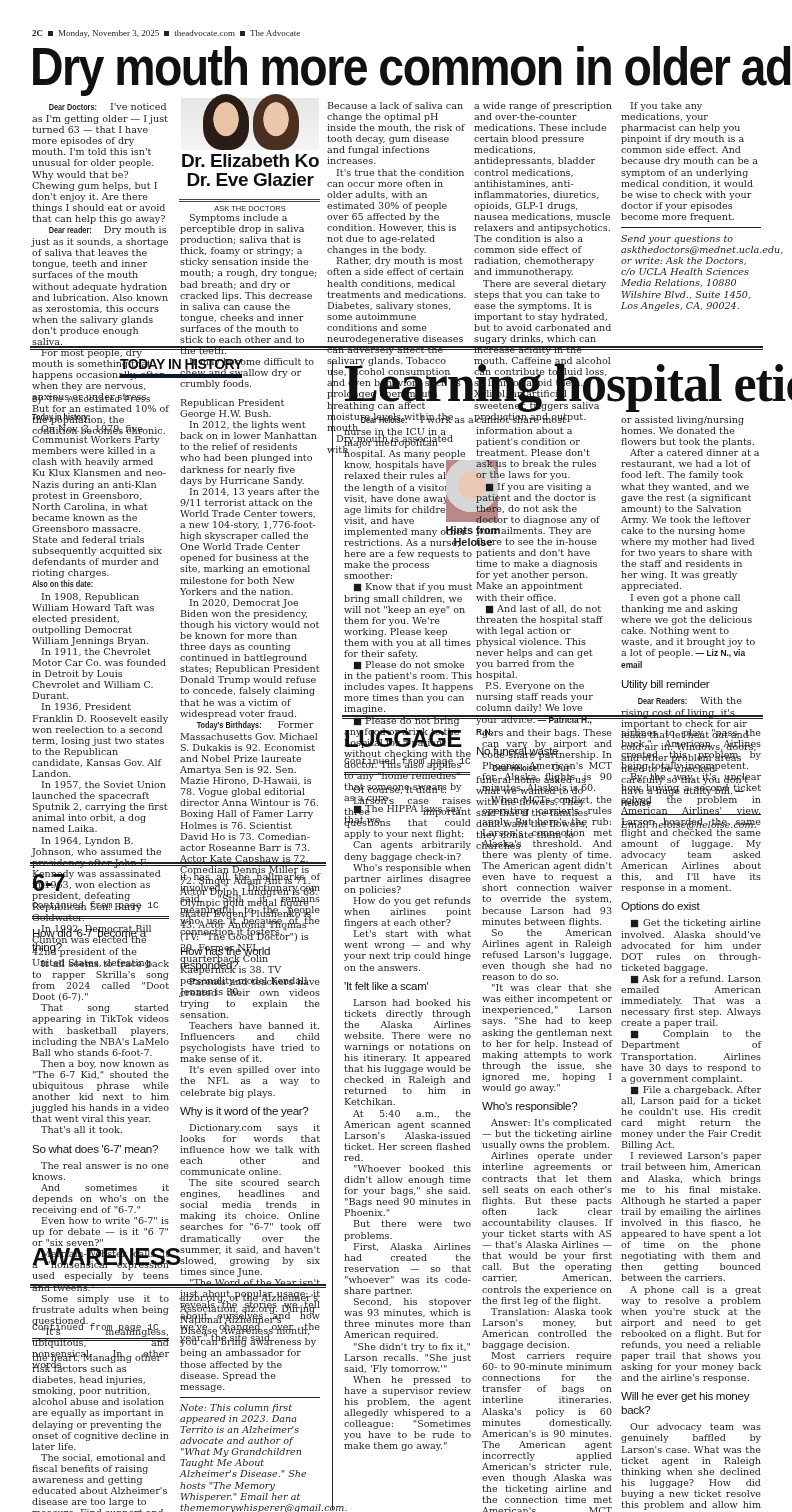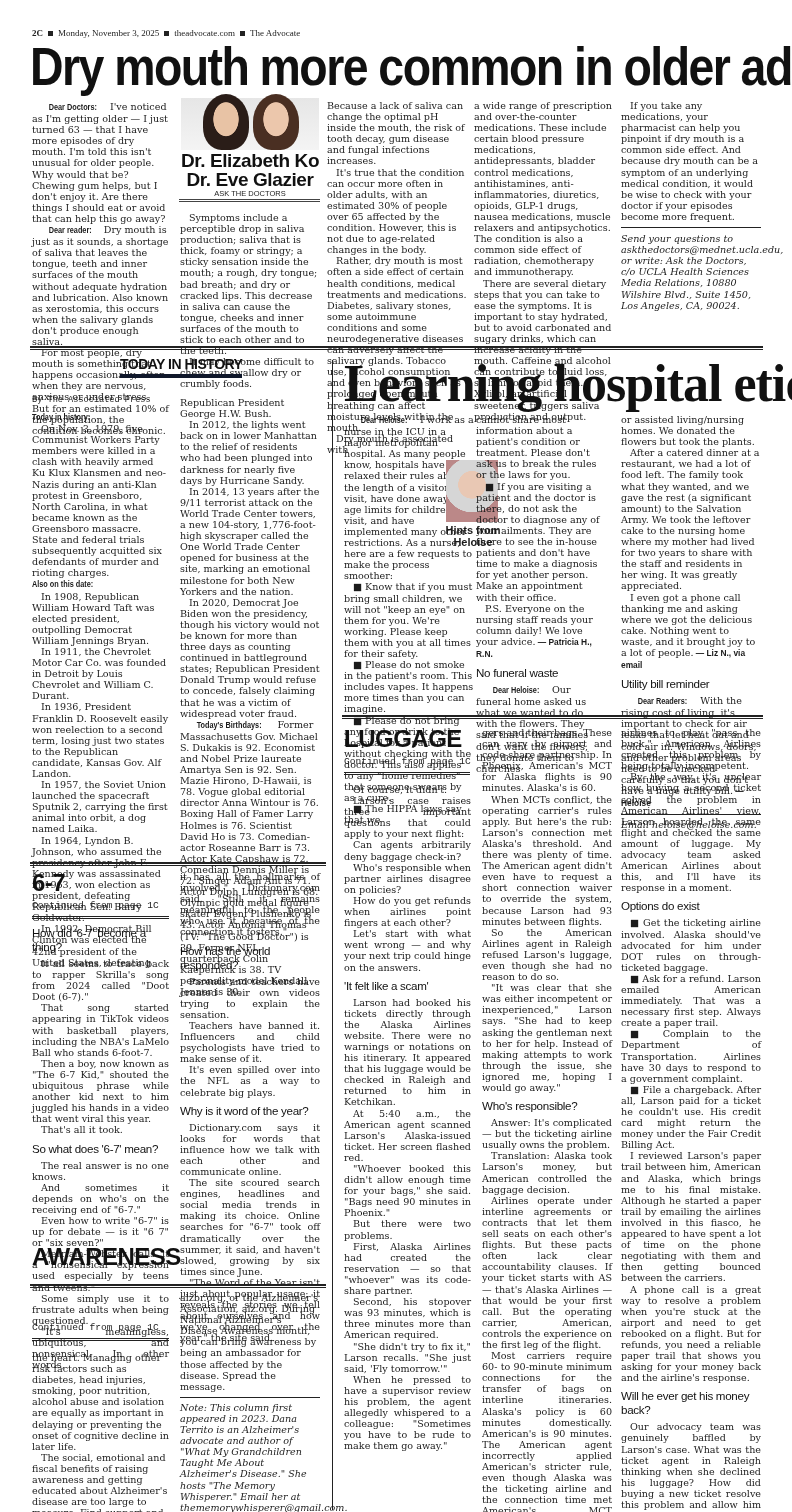--- a/index.html
+++ b/index.html
@@ -45,21 +45,21 @@
     <p><span>For most people, dry mouth is something that happens occasionally, often when they are nervous, anxious or under stress. But for an estimated 10% of the population, the condition becomes chronic.</span></p>
   </div>
 
 <div class="abs doctors-photo">
   <div class="face" style="left:22px;background:radial-gradient(ellipse at 50% 45%,#e8c3a5 0 38%,#2a1d18 40%)"></div>
   <div class="face" style="left:72px;background:radial-gradient(ellipse at 50% 45%,#ecc7ac 0 38%,#4a2f22 40%)"></div>
 </div>
 <div class="abs" style="left:178px;top:151px;width:144px">
   <div class="drname">Dr. Elizabeth Ko</div>
   <div class="drname">Dr. Eve Glazier</div>
-  <div style="font-family:'Liberation Sans',sans-serif;font-size:7.5px;text-align:center;margin-top:0">ASK THE DOCTORS</div>
+  <div style="font-family:'Liberation Sans',sans-serif;font-size:7.5px;text-align:center;margin-top:15px">ASK THE DOCTORS</div>
 </div>
 <div class="rule2" style="left:179px;top:199px;width:141px;height:3px;border-top:1px solid #444;border-bottom:1px solid #444"></div>
 
 <div class="col" id="ad2" style="left:180px;top:212px;width:140px">
     <p>Symptoms include a perceptible drop in saliva production; saliva that is thick, foamy or stringy; a sticky sensation inside the mouth; a rough, dry tongue; bad breath; and dry or cracked lips. This decrease in saliva can cause the tongue, cheeks and inner surfaces of the mouth to stick to each other and to the teeth.</p>
     <p>It may become difficult to chew and swallow dry or crumbly foods.</p>
   </div>
 <div class="col" id="ad3" style="left:327px;top:100px;width:140px">
     <p class="ni">Because a lack of saliva can change the optimal pH inside the mouth, the risk of tooth decay, gum disease and fungal infections increases.</p>
     <p>It's true that the condition can occur more often in older adults, with an estimated 30% of people over 65 affected by the condition. However, this is not due to age-related changes in the body.</p>
@@ -113,20 +113,21 @@
   </div>
 <div class="abs heloise-photo"></div>
 <div class="abs hints">
   <div>Hints from</div>
   <div>Heloise</div>
 </div>
 <div class="col" style="left:476px;top:414px;width:130px">
   <div id="hel2">
       <p class="ni"><span>cannot share most information about a patient's condition or treatment. Please don't ask us to break the rules or the laws for you.</span></p>
       <p><span>■ If you are visiting a patient and the doctor is there, do not ask the doctor to diagnose any of your ailments. They are there to see the in-house patients and don't have time to make a diagnosis for yet another person. Make an appointment with their office.</span></p>
+      <p><span>■ And last of all, do not threaten the hospital staff with legal action or physical violence. This never helps and can get you barred from the hospital.</span></p>
       <p><span>P.S. Everyone on the nursing staff reads your column daily! We love your advice.</span><span class="sign"> — Patricia H., R.N.</span></p>
     </div>
   <div class="sub">No funeral waste</div>
   <p><span class="lbl">Dear Heloise:</span><span> Our funeral home asked us what we wanted to do with the flowers. They said that if the families don't want the flowers, they donate them to churches</span></p>
 </div>
 <div class="col" style="left:621px;top:414px;width:140px">
   <div id="hel3">
       <p class="ni"><span>or assisted living/nursing homes. We donated the flowers but took the plants.</span></p>
       <p><span>After a catered dinner at a restaurant, we had a lot of food left. The family took what they wanted, and we gave the rest (a significant amount) to the Salvation Army. We took the leftover cake to the nursing home where my mother had lived for two years to share with the staff and residents in her wing. It was greatly appreciated.</span></p>
       <p><span>I even got a phone call thanking me and asking where we got the delicious cake. Nothing went to waste, and it brought joy to a lot of people.</span><span class="sign"> — Liz N., via email</span></p>
@@ -206,22 +207,22 @@
     <p><span>"She didn't try to fix it," Larson recalls. "She just said, 'Fly tomorrow.'"</span></p>
     <p><span>When he pressed to have a supervisor review his problem, the agent allegedly whispered to a colleague: "Sometimes you have to be rude to make them go away."</span></p>
   </div>
 <div class="col just" id="lug2" style="left:482px;top:727px;width:130px">
     <p class="ni"><span>gers and their bags. These can vary by airport and code-share partnership. In Phoenix, American's MCT for Alaska flights is 90 minutes. Alaska's is 60.</span></p>
     <p><span>When MCTs conflict, the operating carrier's rules apply. But here's the rub: Larson's connection met Alaska's threshold. And there was plenty of time. The American agent didn't even have to request a short connection waiver to override the system, because Larson had 93 minutes between flights.</span></p>
     <p><span>So the American Airlines agent in Raleigh refused Larson's luggage, even though she had no reason to do so.</span></p>
     <p><span>"It was clear that she was either incompetent or inexperienced," Larson says. "She had to keep asking the gentleman next to her for help. Instead of making attempts to work through the issue, she ignored me, hoping I would go away."</span></p>
     <div class="sub">Who's responsible?</div>
     <p><span>Answer: It's complicated — but the ticketing airline usually owns the problem.</span></p>
+    <p><span>Airlines operate under interline agreements or contracts that let them sell seats on each other's flights. But these pacts often lack clear accountability clauses. If your ticket starts with AS — that's Alaska Airlines — that would be your first call. But the operating carrier, American, controls the experience on the first leg of the flight.</span></p>
     <p><span>Translation: Alaska took Larson's money, but American controlled the baggage decision.</span></p>
-    <p><span>Airlines operate under interline agreements or contracts that let them sell seats on each other's flights. But these pacts often lack clear accountability clauses. If your ticket starts with AS — that's Alaska Airlines — that would be your first call. But the operating carrier, American, controls the experience on the first leg of the flight.</span></p>
     <p><span>Most carriers require 60- to 90-minute minimum connections for the transfer of bags on interline itineraries. Alaska's policy is 60 minutes domestically. American's is 90 minutes. The American agent incorrectly applied American's stricter rule, even though Alaska was the ticketing airline and the connection time met American's MCT requirement.</span></p>
   </div>
 <div class="col just" style="left:621px;top:727px;width:140px">
   <div id="lug3">
       <p class="ni"><span>airlines to play "pass the buck." American Airlines created this problem by being totally incompetent.</span></p>
       <p><span>By the way, it's unclear how buying a second ticket solved the problem in American Airlines' view. Larson boarded the same flight and checked the same amount of luggage. My advocacy team asked American Airlines about this, and I'll have its response in a moment.</span></p>
       <div class="sub">Options do exist</div>
       <p><span>■ Get the ticketing airline involved. Alaska should've advocated for him under DOT rules on through-ticketed baggage.</span></p>
       <p><span>■ Ask for a refund. Larson emailed American immediately. That was a necessary first step. Always create a paper trail.</span></p>
       <p><span>■ Complain to the Department of Transportation. Airlines have 30 days to respond to a government complaint.</span></p>

